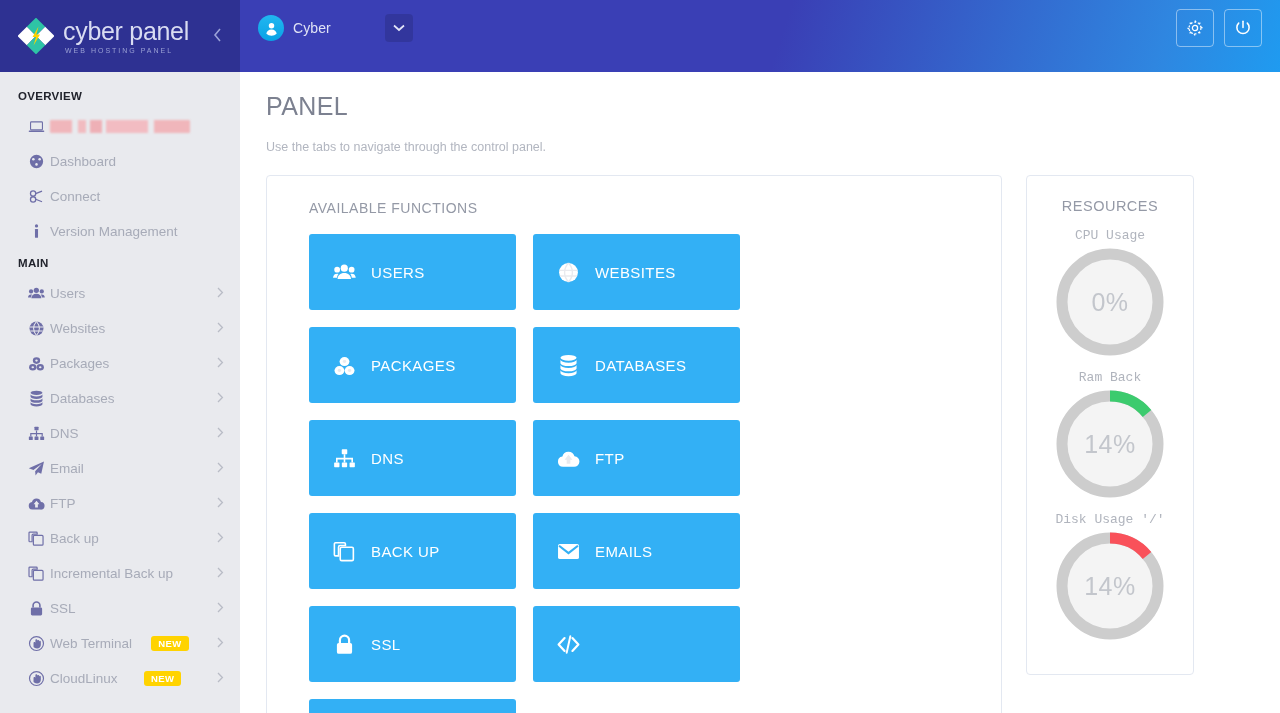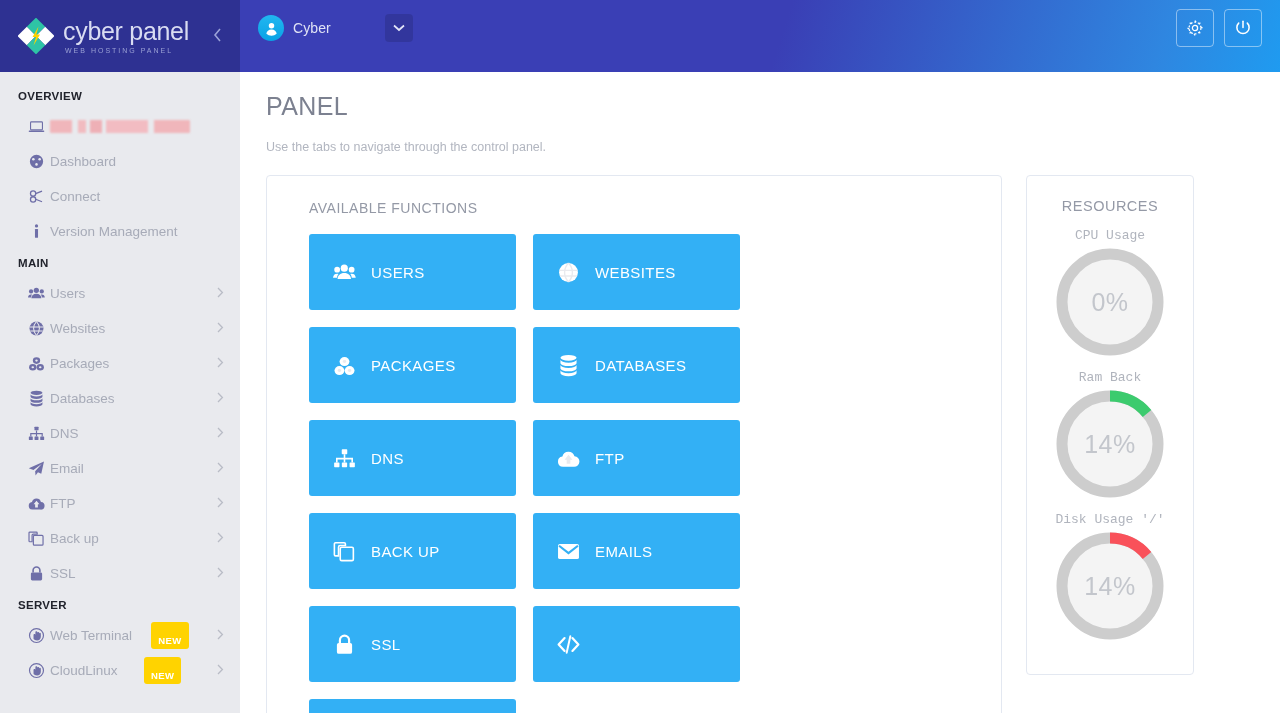--- a/index.html
+++ b/index.html
@@ -95,21 +95,21 @@
     color: #b9bcc6;
     font-size: 12px;
     line-height: 1;
   }
   .badge-new {
     background: #ffd300;
     color: #ffffff;
     font-size: 9.5px;
     font-weight: bold;
     letter-spacing: 0.4px;
-    padding: 14px 7px 3px 7px;
+    padding: 3px 7px 3px 7px;
     border-radius: 3px;
     margin-left: auto;
     margin-right: 9px;
     line-height: 1;
   }
 
   
   .main { flex: 1 1 auto; height: 713px; position: relative; background: #fff; overflow: hidden; }
   .topbar {
     height: 72px;
@@ -419,31 +419,42 @@
               <rect x="6.3" y="5.3" width="11.4" height="11.6" rx="1.2" fill="none" stroke="currentColor" stroke-width="1.4"></rect>
             </svg>
           </span>
           <span class="nav-label">Back up</span>
           <span class="nav-arrow"><svg width="7" height="11" viewBox="0 0 7 11" fill="none" stroke="currentColor" stroke-width="1.3">
               <path d="M1 1 L5.4 5.5 L1 10"></path>
             </svg></span>
         </div>
         <div class="nav-item">
           <span class="nav-ico">
+            <svg width="17" height="17" viewBox="0 0 20 18">
+              <path d="M2.2 1.4 h7.6 a1 1 0 0 1 1 1 v1.4 h-4.6 a1.4 1.4 0 0 0 -1.4 1.4 v7.6 h-2.6 a1 1 0 0 1 -1 -1 v-9.4 a1 1 0 0 1 1 -1 Z" fill="none" stroke="currentColor" stroke-width="1.4"></path>
+              <rect x="6.3" y="5.3" width="11.4" height="11.6" rx="1.2" fill="none" stroke="currentColor" stroke-width="1.4"></rect>
+            </svg>
+          </span>
+          <span class="nav-label">Incremental Back up</span>
+          <span class="nav-arrow"><svg width="7" height="11" viewBox="0 0 7 11" fill="none" stroke="currentColor" stroke-width="1.3">
+              <path d="M1 1 L5.4 5.5 L1 10"></path>
+            </svg></span>
+        </div>
+        <div class="nav-item">
+          <span class="nav-ico">
             <svg width="17" height="17" viewBox="0 0 20 19">
               <path d="M6 8.4 V5.8 a4 4 0 0 1 8 0 V8.4" fill="none" stroke="currentColor" stroke-width="1.9"></path>
               <rect x="3.4" y="8.2" width="13.2" height="9.4" rx="1.6" fill="currentColor"></rect>
             </svg>
           </span>
           <span class="nav-label">SSL</span>
           <span class="nav-arrow"><svg width="7" height="11" viewBox="0 0 7 11" fill="none" stroke="currentColor" stroke-width="1.3">
               <path d="M1 1 L5.4 5.5 L1 10"></path>
             </svg></span>
         </div>
-        <div class="nav-heading">SERVER</div>
         <div class="nav-item">
           <span class="nav-ico">
             <svg width="17" height="17" viewBox="0 0 20 20">
               <circle cx="10" cy="10" r="8.2" fill="none" stroke="currentColor" stroke-width="1.4"></circle>
               <path d="M6.5 13.8 v-4.4 c0-0.7 0.5-1.2 1.1-1.2 0.6 0 1.1 0.5 1.1 1.2 v-3.2 c0-0.7 0.5-1.2 1.1-1.2 0.6 0 1.1 0.5 1.1 1.2 v0.7 c0-0.6 0.5-1.1 1.1-1.1 0.6 0 1.1 0.5 1.1 1.1 v0.9 c0-0.6 0.4-1 1-1 0.6 0 1 0.5 1 1.1 v3.6 c0 2.6-1.8 4.4-4.4 4.4 -2.4 0-4.2-1.4-4.2-2.1 Z" fill="currentColor"></path>
             </svg>
           </span>
           <span class="nav-label">Web Terminal</span>
           <span class="badge-new">NEW</span>
           <span class="nav-arrow"><svg width="7" height="11" viewBox="0 0 7 11" fill="none" stroke="currentColor" stroke-width="1.3">

